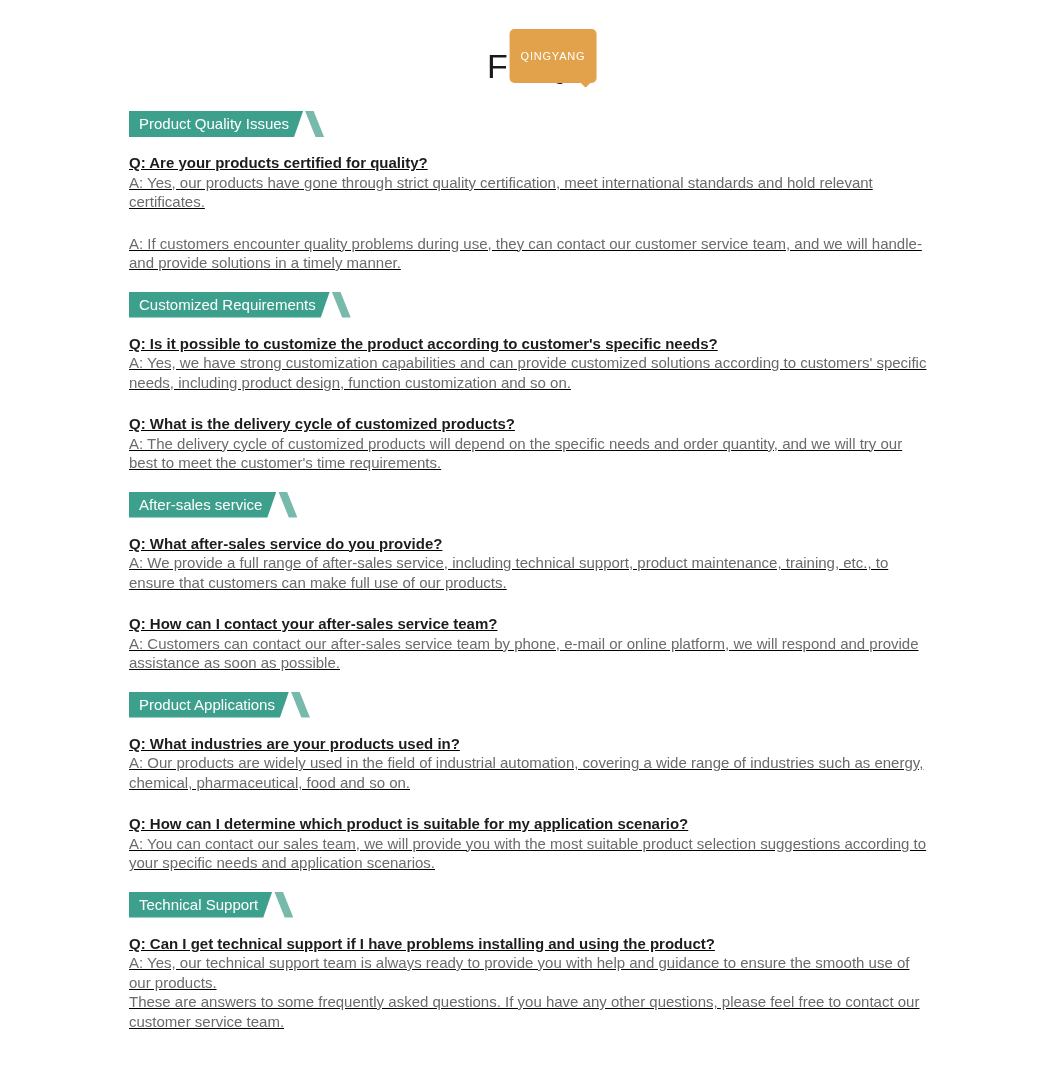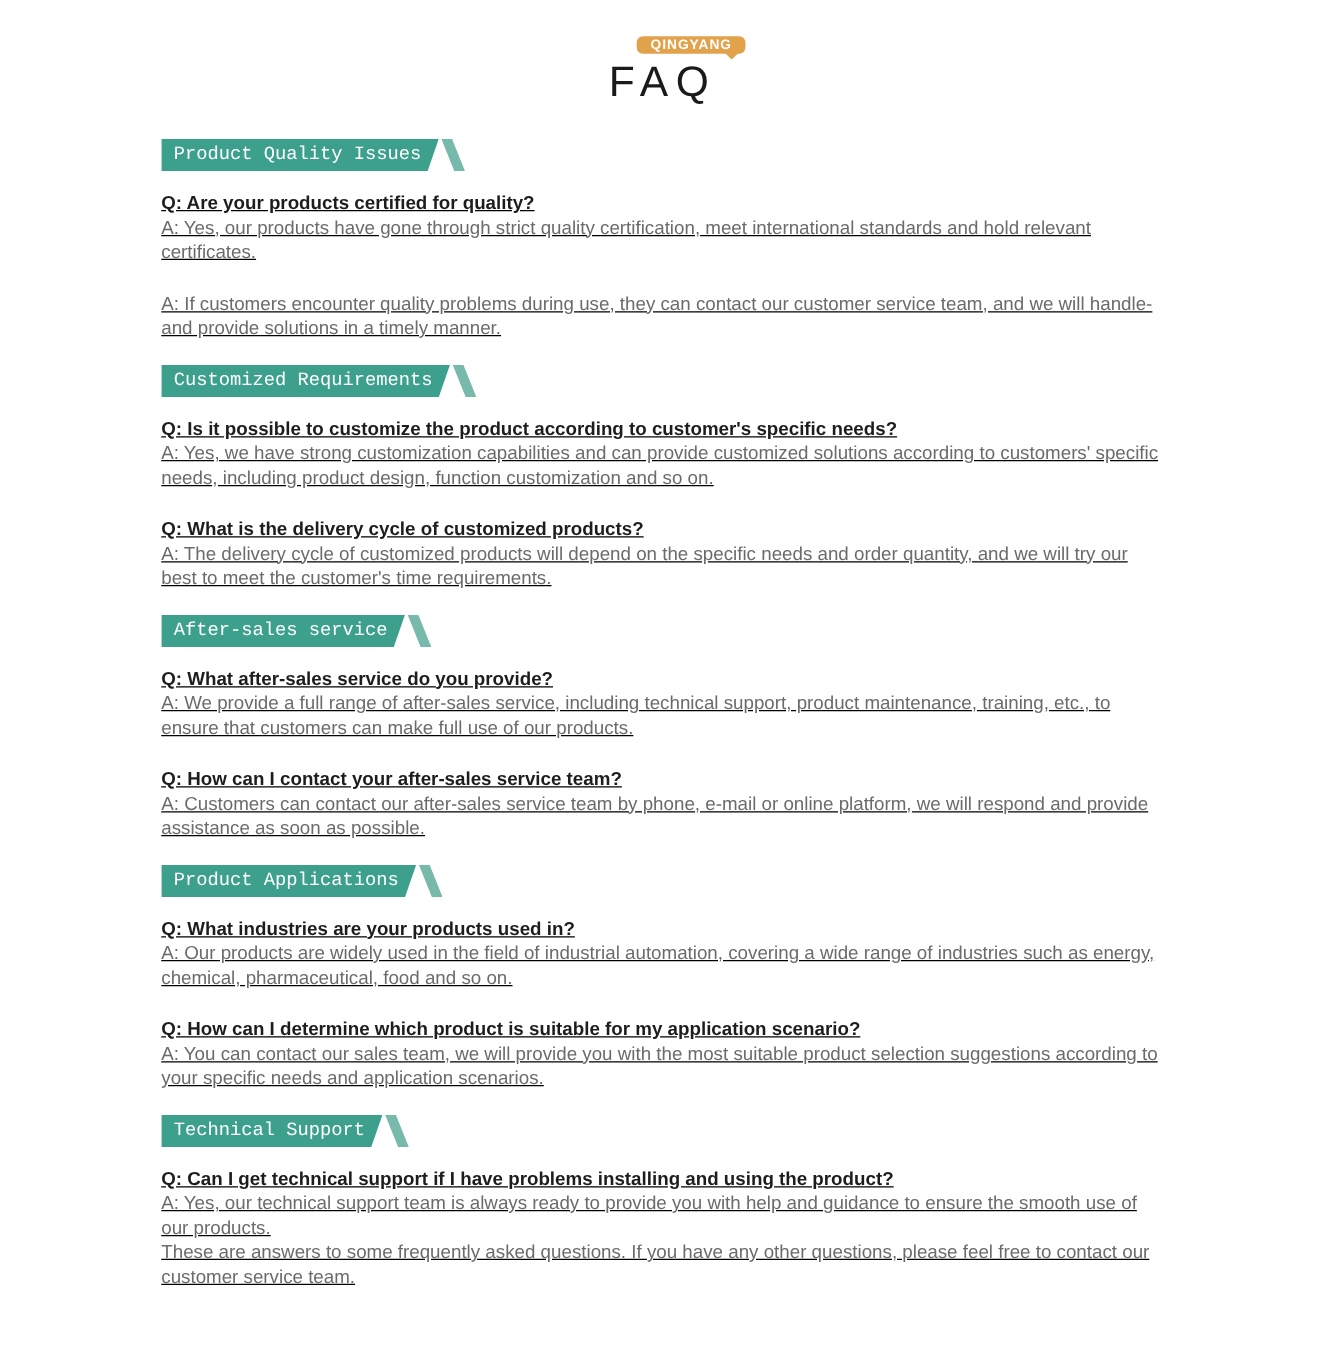--- a/index.html
+++ b/index.html
@@ -16,23 +16,23 @@
   .header { text-align: center; padding-top: 29px; }
   .header-inner { display: inline-block; position: relative; }
   .brand-badge {
     position: absolute;
     top: 0;
     left: 50%;
     transform: translateX(calc(-50% + 23px));
     background: #E2A24B;
     color: #ffffff;
     font-size: 11px;
-    font-weight: bold;
+    font-weight: normal;
     letter-spacing: 0.8px;
-    padding: 1px 11px;
+    padding: 21px 11px;
     border-radius: 5px;
     white-space: nowrap;
   }
   .brand-badge::after {
     content: "";
     position: absolute;
     bottom: -3px;
     right: 7px;
     width: 8px;
     height: 8px;
@@ -60,21 +60,20 @@
   .section { margin-bottom: 19px; }
   .ribbon { display: flex; height: 26px; margin-bottom: 16px; }
   .ribbon-body {
     background: #3DA08D;
     color: #ffffff;
     font-size: 15px;
     line-height: 26px;
     padding: 0 14px 0 10px;
     clip-path: polygon(0 0, 100% 0, calc(100% - 9px) 100%, 0 100%);
     white-space: nowrap;
-    font-family: Liberation Mono, monospace;
   }
   .ribbon-tail {
     width: 19px;
     margin-left: 2px;
     background: #77B9AA;
     clip-path: polygon(0 0, 45% 0, 100% 100%, 55% 100%);
   }
 
   
   .qa { margin-bottom: 22px; text-decoration: underline; }

